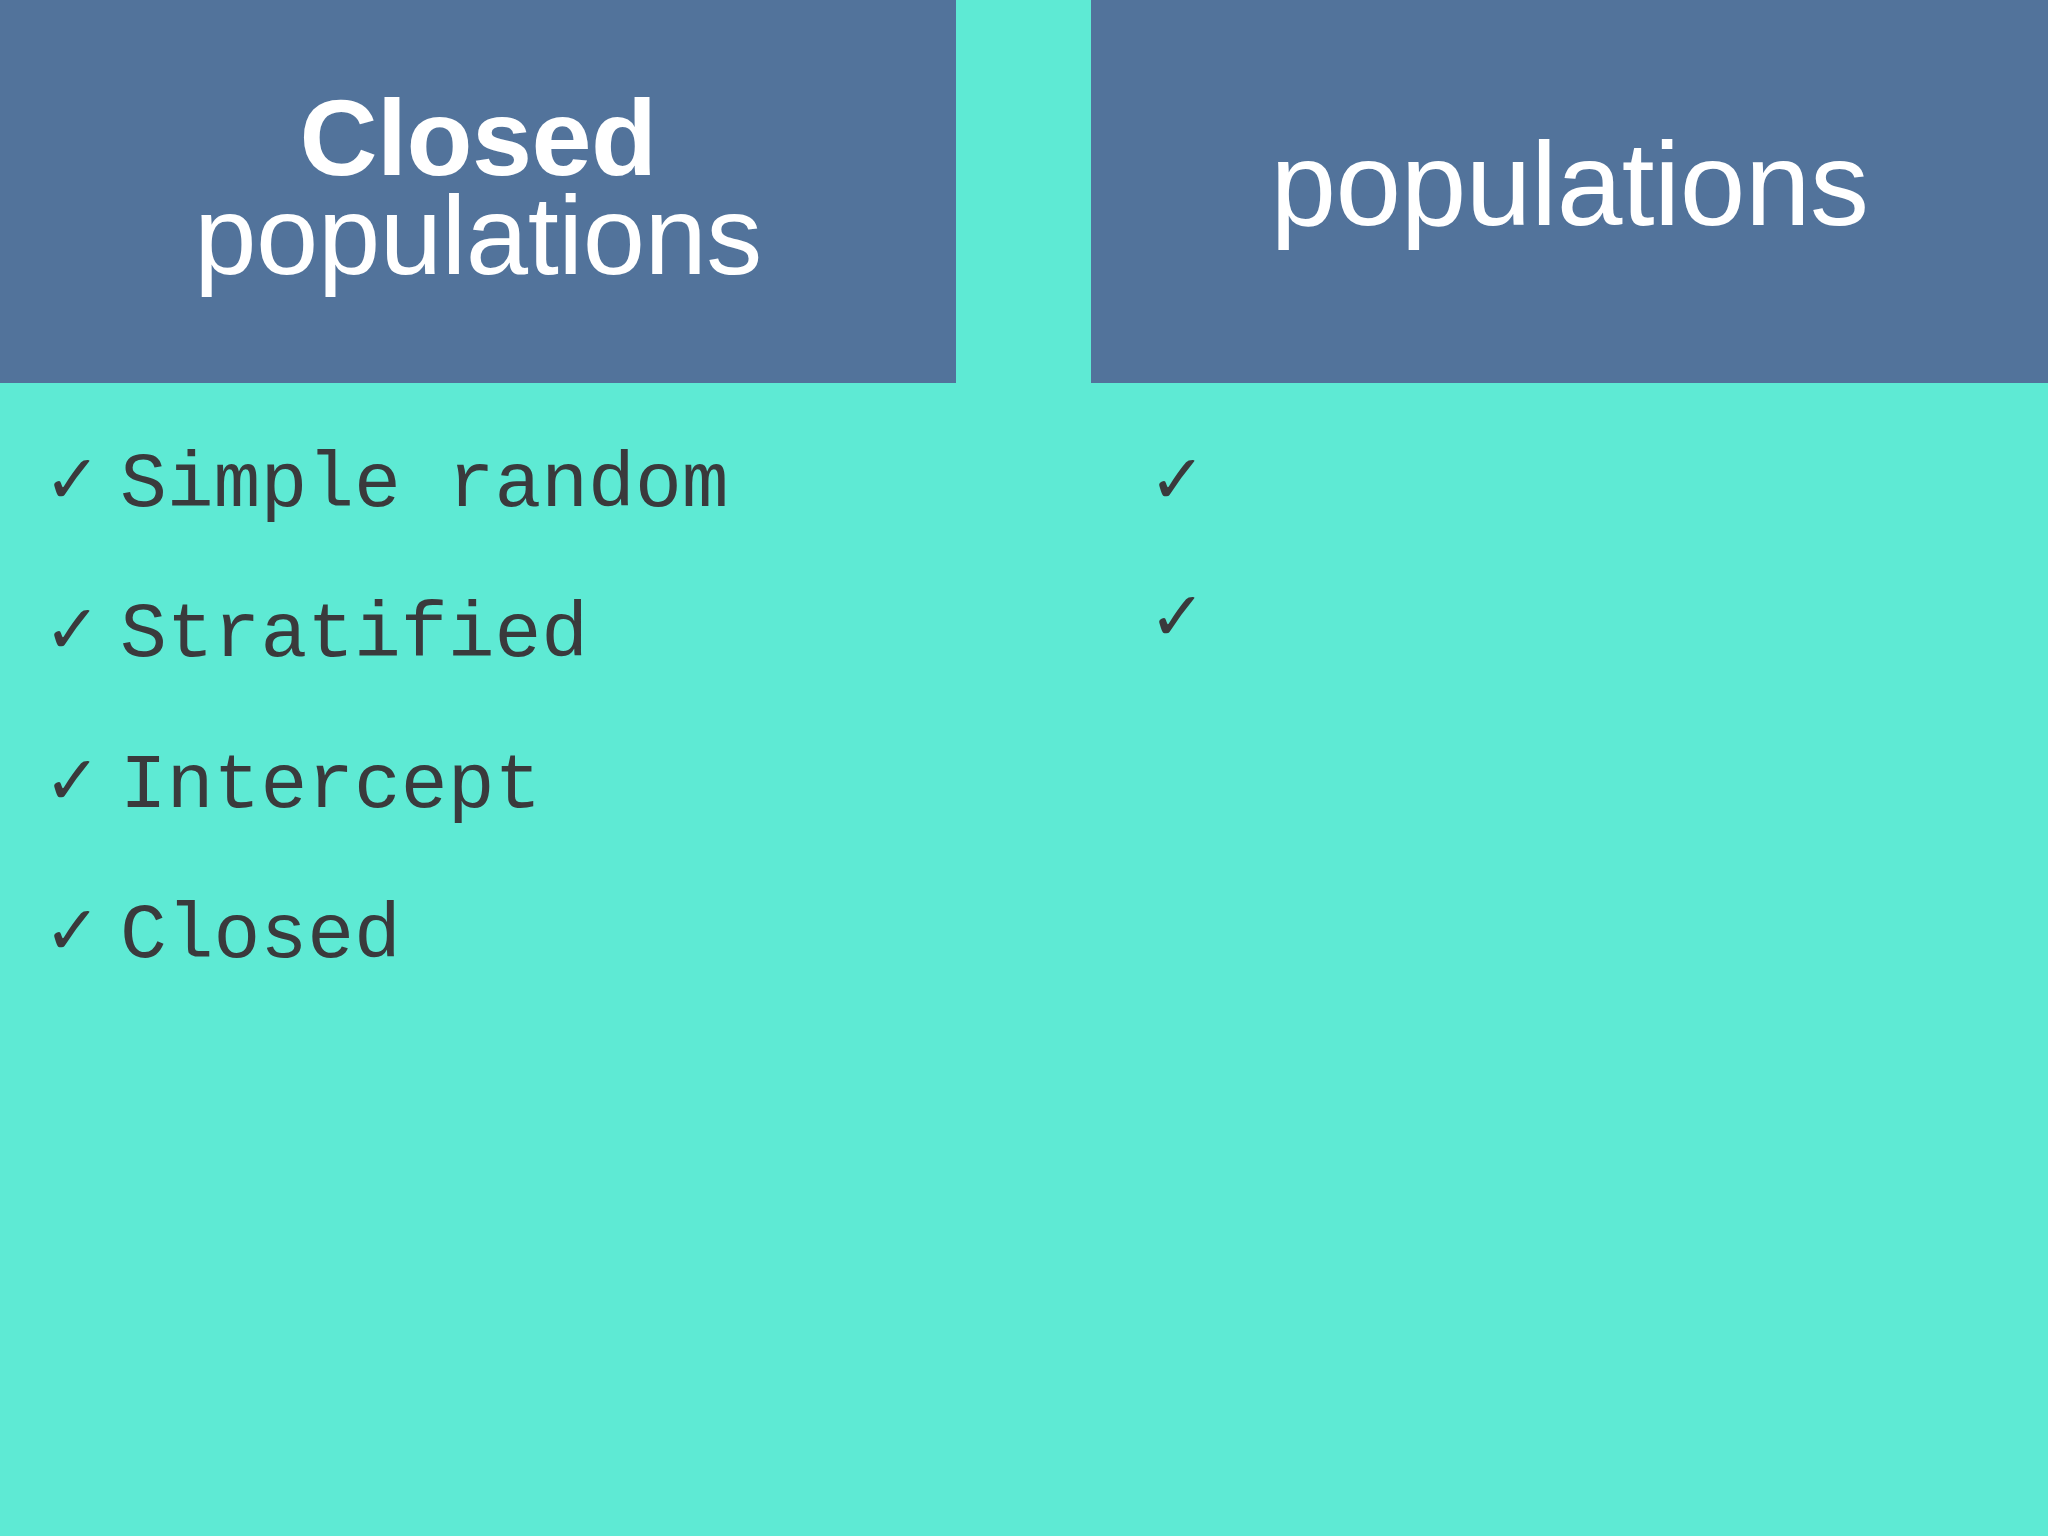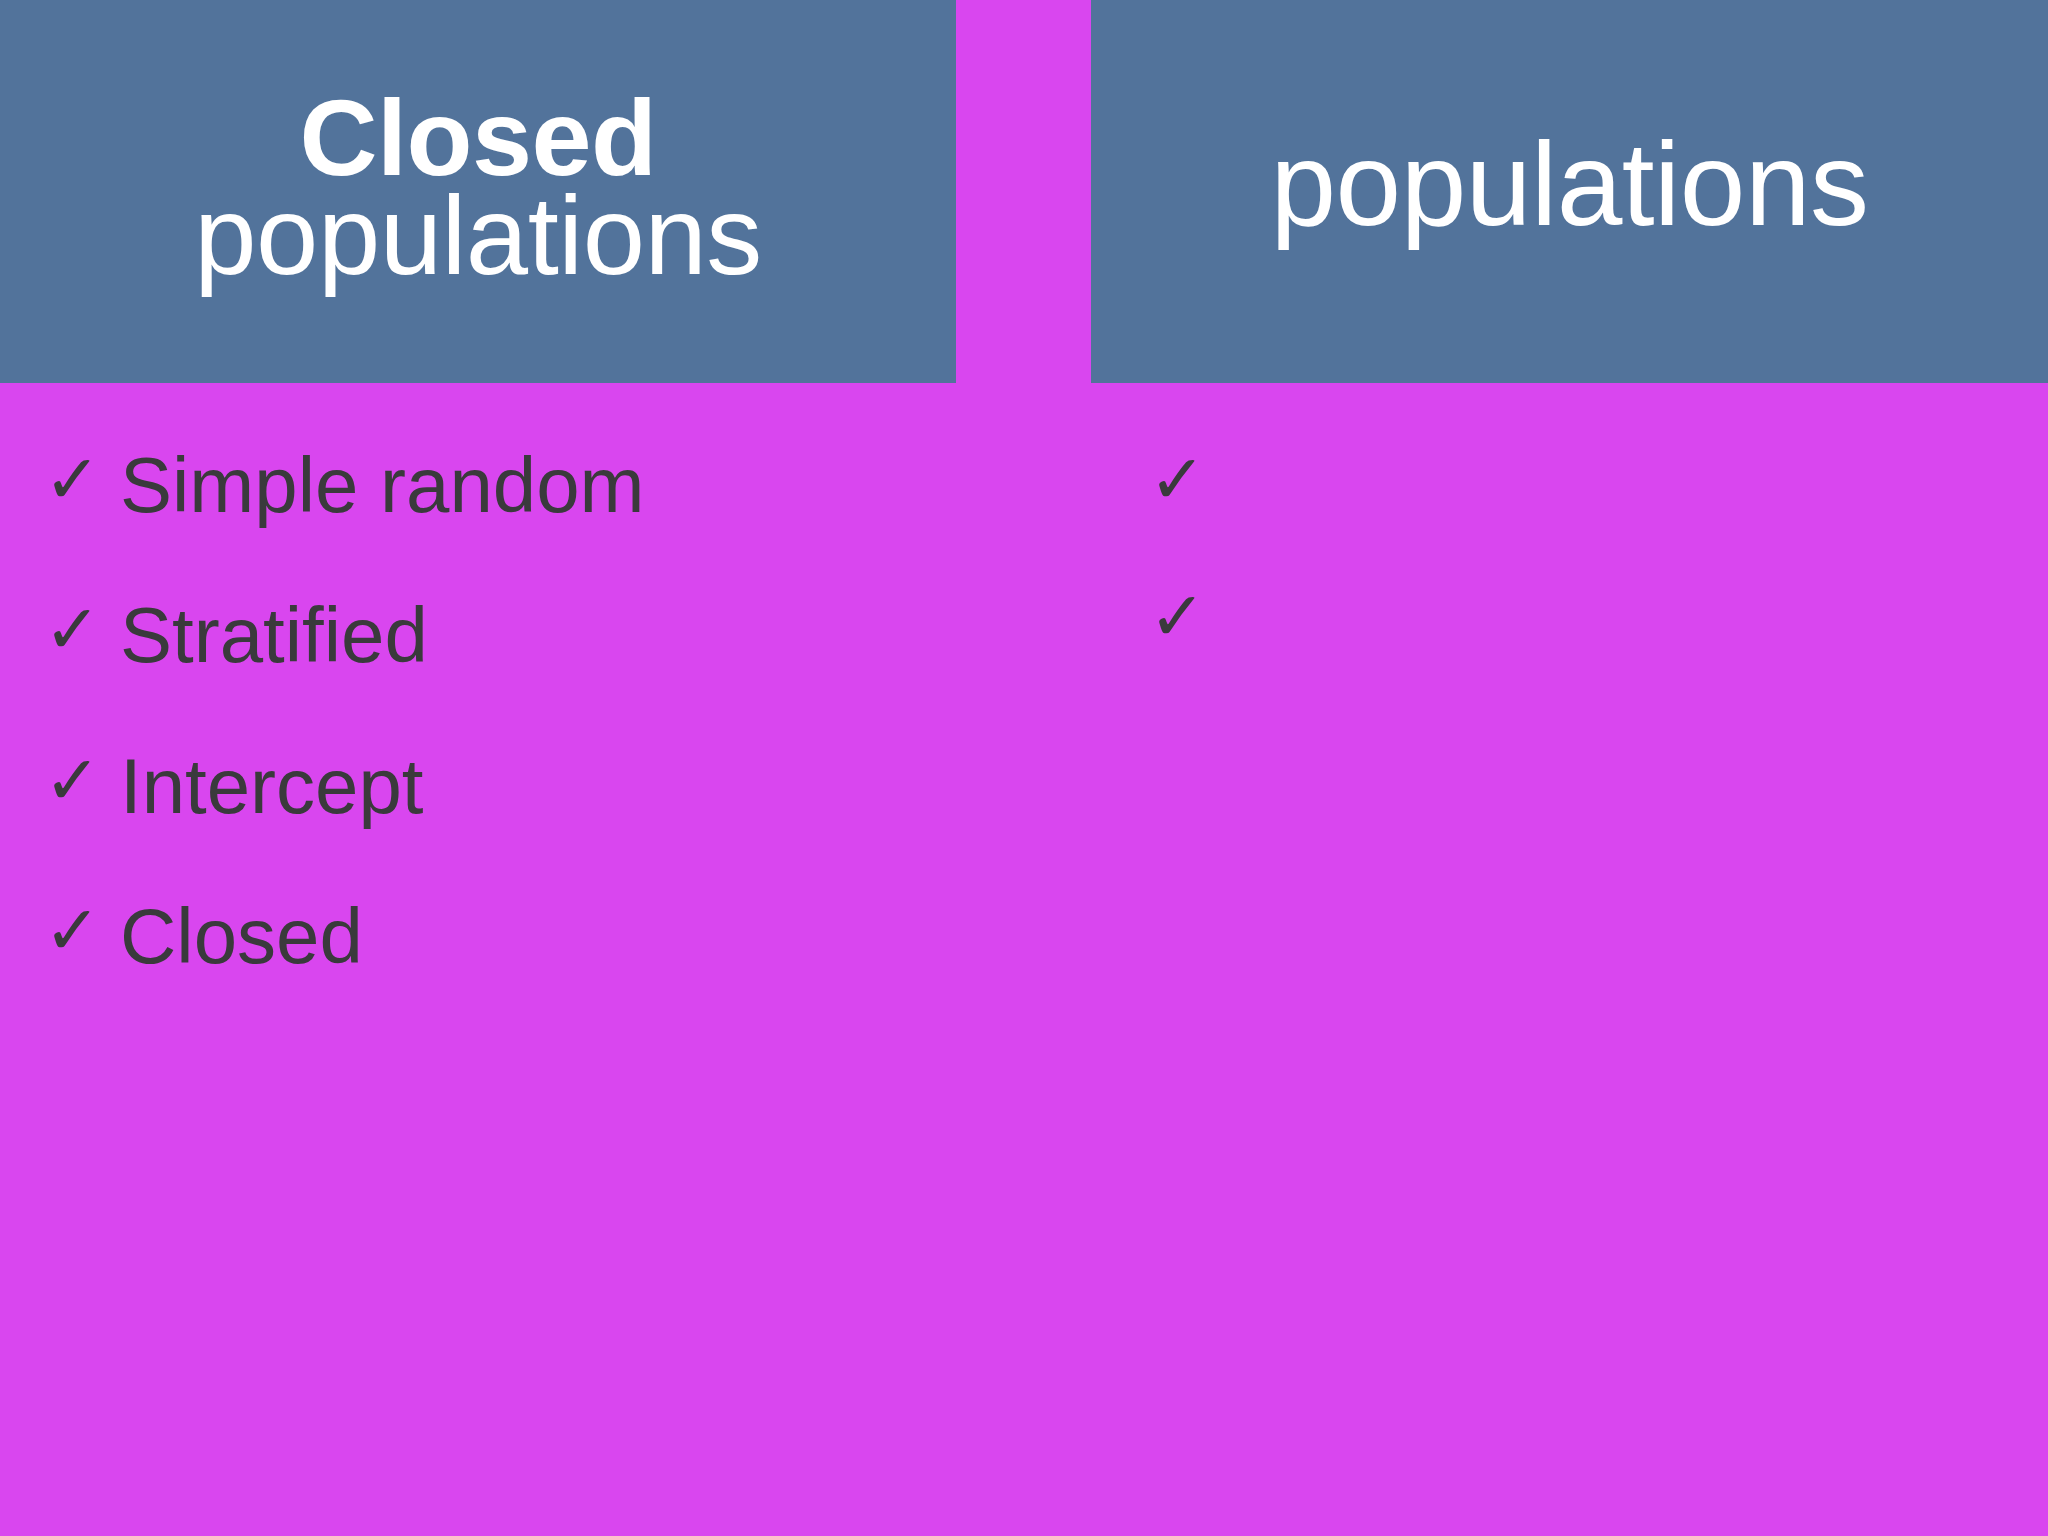--- a/index.html
+++ b/index.html
@@ -10,21 +10,21 @@
   }
   body {
     font-family: "Liberation Sans", "DejaVu Sans", sans-serif;
   }
 
   
   .slide {
     position: relative;
     width: 2048px;
     height: 1536px;
-    background: #d946ef;
+    background: #5eead4;
     overflow: hidden;
   }
 
   
   .column {
     position: absolute;
     top: 0;
   }
   .column--closed { left: 0px;    width: 956px; }
   .column--open   { left: 1091px; width: 957px; }
@@ -89,20 +89,21 @@
     flex: 0 0 auto;
     width: 76px;
     font-size: 68px;
     line-height: 1.16;
     text-align: left;
     color: #3a3a3c;
   }
   .bullet__label {
     flex: 1 1 auto;
     padding-right: 40px;
+    font-family: Liberation Mono, monospace;
   }
 
   
   .column--closed .bullets { padding-left: 44px; }
   .column--closed .bullet  { margin-bottom: 60px; }
 
   
   .column--open .bullets   { padding-left: 58px; }
   .column--open .bullet    { margin-bottom: 58px; }
   .column--open .bullet__label { max-width: 700px; }

